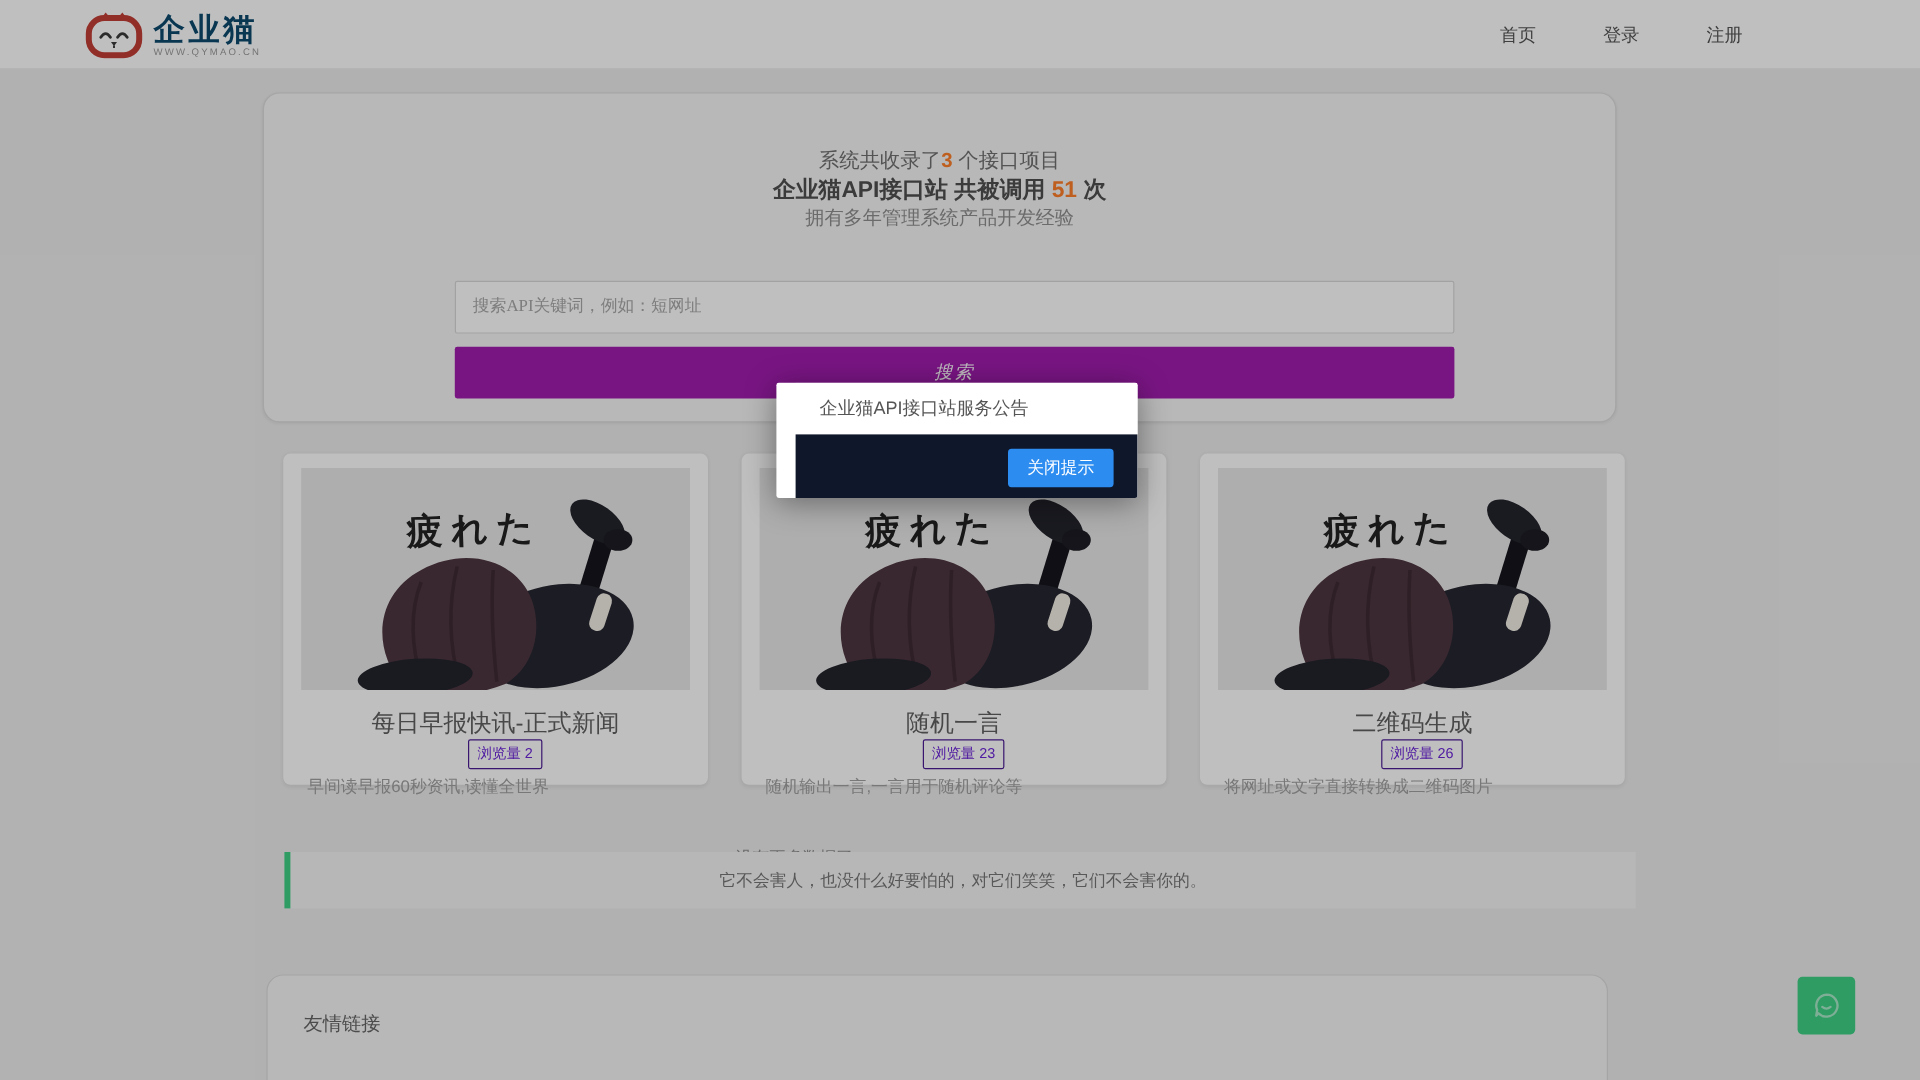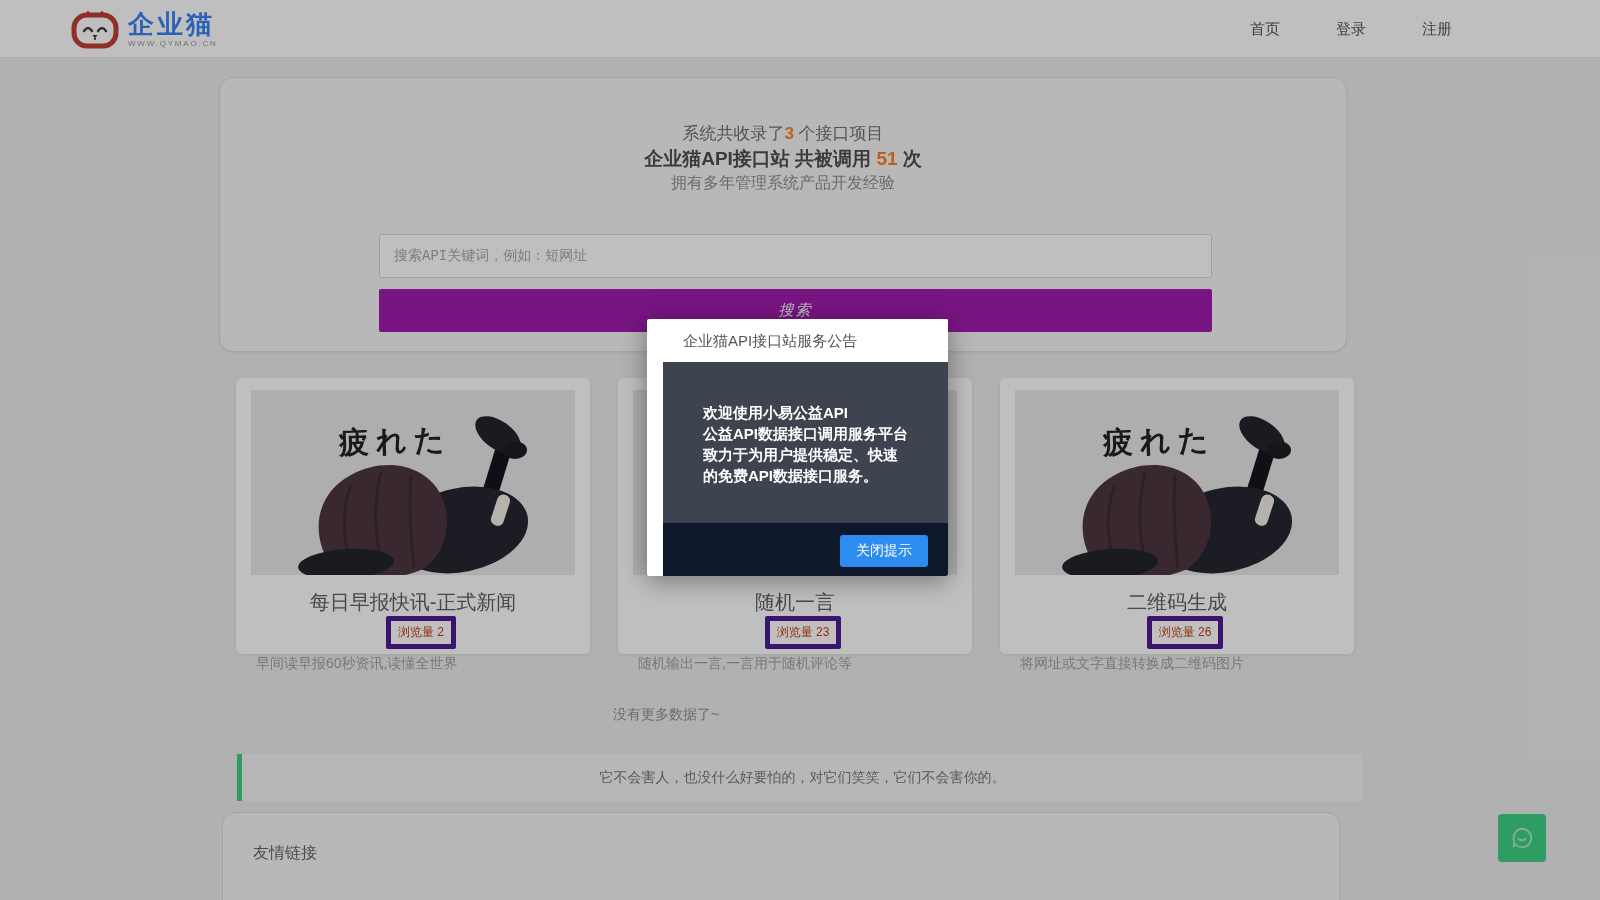--- a/index.html
+++ b/index.html
@@ -6,59 +6,59 @@
   html,body { width:1600px; height:900px; overflow:hidden; }
   body { font-family:"Liberation Sans","DejaVu Sans",sans-serif; background:#ededed; }
   #page { position:relative; width:1600px; height:900px; overflow:hidden; }
 
   
   .header { position:absolute; top:0; left:0; width:1600px; height:58px;
             background:#ffffff; border-bottom:1px solid #e8e8e8; z-index:10; }
   .logo { position:absolute; left:70px; top:9px; display:flex; align-items:center; }
   .logo-icon { width:50px; height:40px; }
   .logo-text { margin-left:8px; }
-  .logo-title { font-size:26px; font-weight:bold; color:#3b82f6; letter-spacing:3px; line-height:26px; }
+  .logo-title { font-size:26px; font-weight:bold; color:#0c4a6e; letter-spacing:3px; line-height:26px; }
   .logo-domain { font-size:8px; color:#9a9a9a; letter-spacing:1.8px; margin-top:2px; }
   .nav { position:absolute; right:120px; top:0; height:58px; display:flex; align-items:center; }
   .nav-item { padding:0 28px; font-size:15px; color:#555; cursor:pointer; }
 
   
   .hero { position:absolute; left:219px; top:77px; width:1128px; height:275px;
           background:#f6f6f6; border:1px solid #dcdcdc; border-radius:14px;
           box-shadow:0 1px 3px rgba(0,0,0,0.06); }
   .stats { text-align:center; padding-top:44px; }
   .stats-l1 { font-size:17px; color:#707070; line-height:24px; }
   .stats-l2 { font-size:19px; color:#4f4f4f; font-weight:bold; line-height:25px; }
   .stats-l3 { font-size:16px; color:#8f8f8f; line-height:24px; }
   .num-orange { color:#ff7f2a; font-weight:bold; }
   .search-input { position:absolute; left:159px; top:156px; width:833px; height:44px;
                   background:#ffffff; border:1px solid #d9d9d9; border-radius:2px;
                   font-size:14px; color:#333; padding:0 14px; outline:none;
-                  font-family:Liberation Mono, monospace; }
+                  font-family:Liberation Serif, serif; }
   .search-input::placeholder { color:#a8a8a8; }
   .search-btn { position:absolute; left:159px; top:211px; width:833px; height:43px;
                 background:#a21caf; border:none; border-radius:2px; color:#ffffff;
                 font-size:15px; cursor:pointer; letter-spacing:2px;
                 font-family:"Liberation Sans","DejaVu Sans",sans-serif;font-style:italic; }
 
   
   .card { position:absolute; top:378px; width:354px; height:276px; background:#ffffff;
           border-radius:6px; box-shadow:0 1px 4px rgba(0,0,0,0.08); }
   .card1 { left:236px; } .card2 { left:618px; } .card3 { left:1000px; }
   .card-img { margin:12px 15px 0 15px; height:185px; background:#eae9e9; overflow:hidden; }
   .card-row { display:flex; align-items:center; justify-content:space-between; padding:14px 20px 0 20px;flex-direction:column; }
   .card-title { font-size:20px; color:#606060; }
-  .card-badge { font-size:12px; color:#c2410c; border:5px solid #4c1d95; border-radius:2px;
+  .card-badge { font-size:12px; color:#6d28d9; border:1px solid #4c1d95; border-radius:2px;
                 padding:3px 7px; white-space:nowrap;margin-left:16px; }
   .card-desc { font-size:14px; color:#a0a0a0; padding:6px 20px 0 20px; }
 
   
   .no-more { position:absolute; top:706px; left:0; width:1332px; text-align:center;
              font-size:14px; color:#8f8f8f; }
-  .quote { position:absolute; left:237px; top:754px; width:1126px; height:47px;
+  .quote { position:absolute; left:237px; top:710px; width:1126px; height:47px;
            background:#f5f5f5; border-left:5px solid #3ed185;
            display:flex; align-items:center; justify-content:center;
            font-size:14px; color:#777; }
   .links-card { position:absolute; left:222px; top:812px; width:1118px; height:120px;
                 background:#f6f6f6; border:1px solid #dcdcdc; border-radius:14px; }
   .links-title { font-size:16px; color:#666; padding:30px 0 0 30px; }
   .chat-btn { position:absolute; left:1498px; top:814px; width:48px; height:48px;
               background:#3ed185; border-radius:4px; display:flex; align-items:center;
               justify-content:center; cursor:pointer; }
 
@@ -202,23 +202,18 @@
     <svg width="26" height="26" viewBox="0 0 24 24">
       <path d="M12,3.5 a8.5,8.5 0 1 1 -6.1,14.4 L4.2,19.8 4.9,15.3 A8.5,8.5 0 0 1 12,3.5 Z" fill="none" stroke="rgba(255,255,255,0.55)" stroke-width="1.8" stroke-linejoin="round"></path>
       <path d="M8.8,13 q3.2,2.6 6.4,0" fill="none" stroke="rgba(255,255,255,0.55)" stroke-width="1.8" stroke-linecap="round"></path>
     </svg>
   </div>
 
   <div class="overlay"></div>
 
   <div class="modal">
     <div class="modal-header">企业猫API接口站服务公告</div>
-    <div class="modal-body">
-      <div>欢迎使用小易公益API</div>
-      <div>公益API数据接口调用服务平台</div>
-      <div>致力于为用户提供稳定、快速的免费API数据接口服务。</div>
-    </div>
     <div class="modal-footer">
       <button class="modal-close-btn">关闭提示</button>
     </div>
   </div>
 
 </div>
 
 </body></html>

